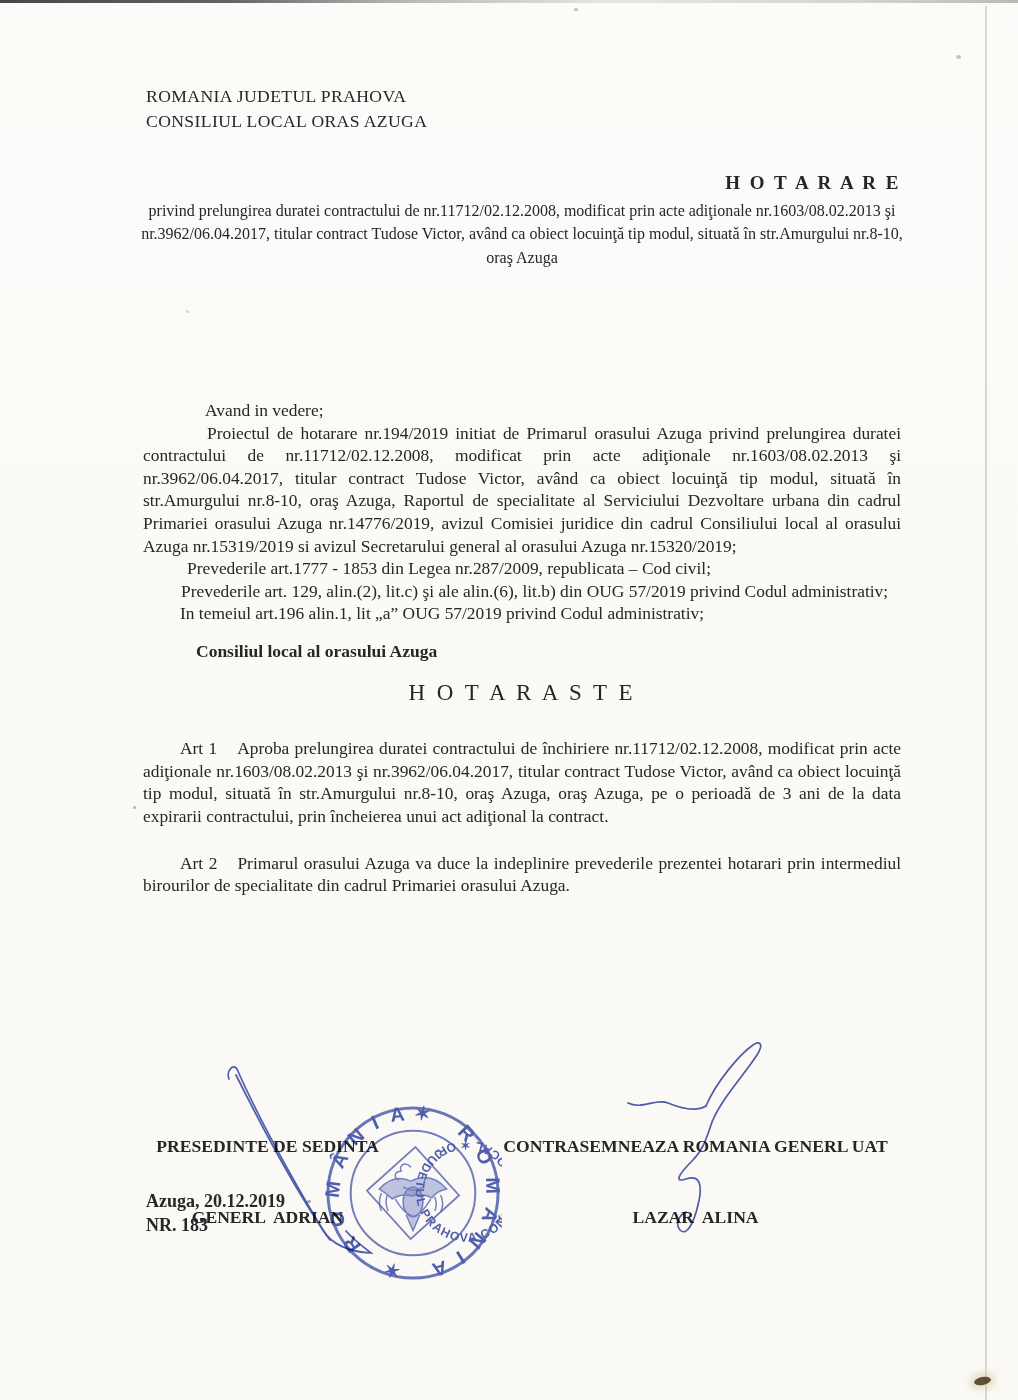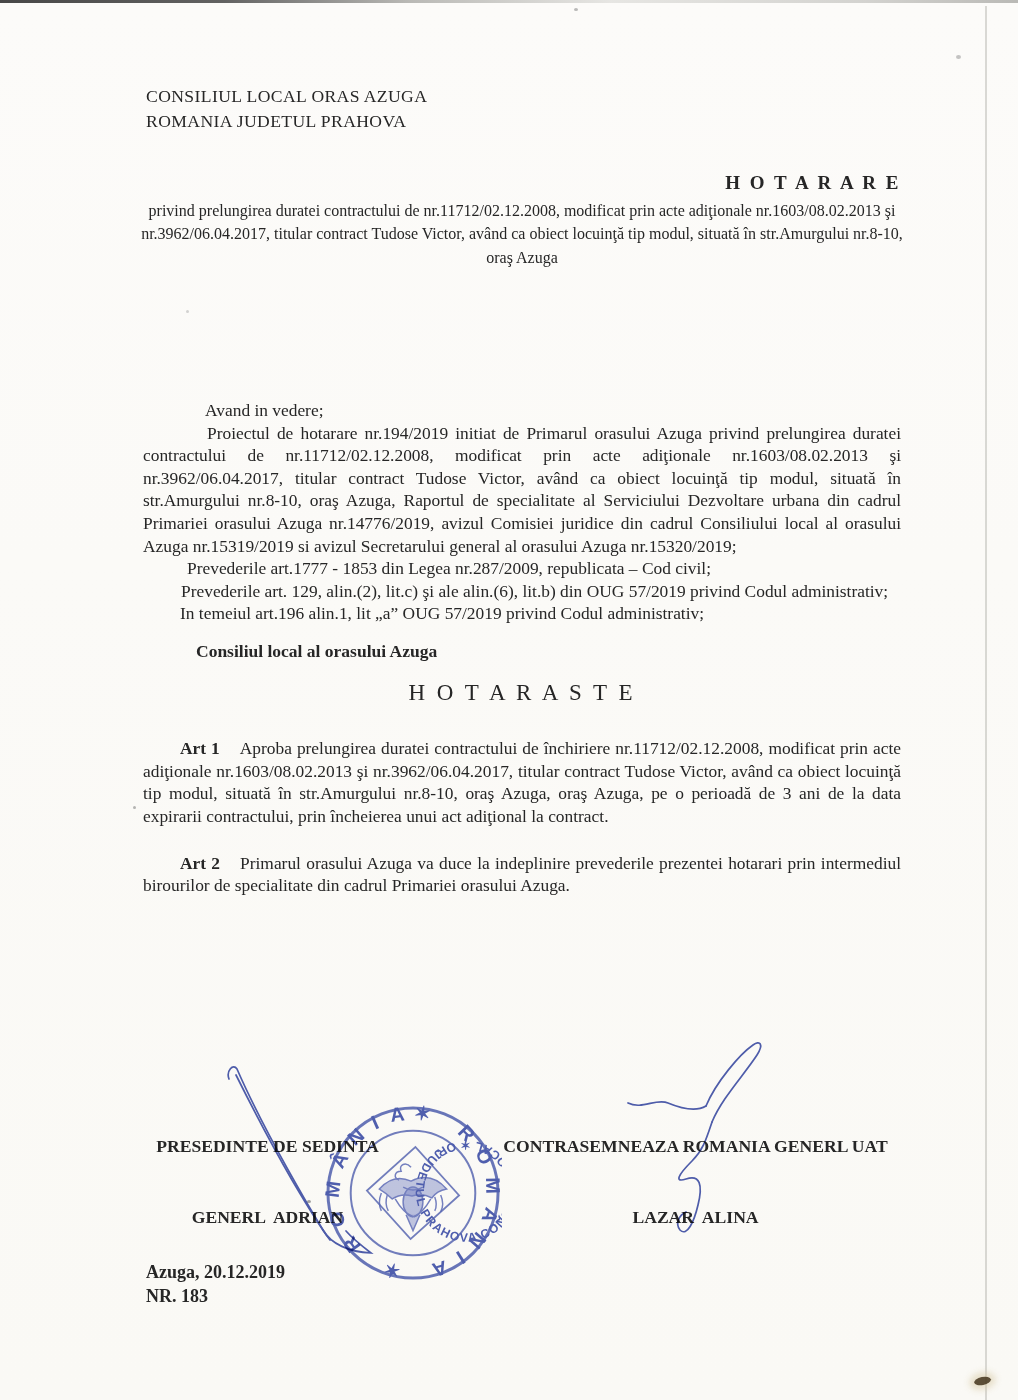--- a/index.html
+++ b/index.html
@@ -39,26 +39,26 @@
   .p-2{margin-left:7px !important;text-indent:38px;}
   .p-3{text-indent:44px;}
   .p-4{text-indent:38px;}
   .p-5{text-indent:37px;}
   .council{margin-top:15px !important;text-indent:53px;font-weight:bold;font-size:17.5px;}
   .decision{margin-top:19px !important;text-align:center !important;font-size:23px;
     letter-spacing:3px;white-space:pre-wrap;}
   .art{text-indent:37px;}
   .art-1{margin-top:33px !important;}
   .art-2{margin-top:24px !important;}
-  .art-label{font-weight:bold;margin-right:20px;}
+  .art-label{font-weight:normal;margin-right:20px;}
   .sig-block{position:absolute;top:1088px;text-align:center;font-weight:bold;
     font-size:17.6px;line-height:23.5px;white-space:pre-wrap;}
   .sig-left{left:150px;width:235px;}
   .sig-right{left:488px;width:415px;}
-  .date-block{position:absolute;left:146px;top:1261px;font-weight:bold;font-size:18px;line-height:23.5px;}
+  .date-block{position:absolute;left:146px;top:1190px;font-weight:bold;font-size:18px;line-height:23.5px;}
   
   .stamp{position:absolute;left:324px;top:1104px;width:178px;height:178px;
     mix-blend-mode:multiply;opacity:.92;}
   .stamp text{fill:var(--stamp-blue);}
   .stamp .ring-outer-text{font-family:"Liberation Sans",sans-serif;font-size:20px;font-weight:bold;letter-spacing:12px;}
   .stamp .ring-inner-text{font-family:"Liberation Sans",sans-serif;font-size:12.4px;font-weight:bold;letter-spacing:1.4px;}
   .ink-overlay{position:absolute;left:0;top:0;width:1018px;height:1400px;mix-blend-mode:multiply;}
 </style>
 </head>
 <body>
@@ -68,22 +68,22 @@
   <div class="top-edge"></div>
   <div class="right-edge"></div>
   <div class="speck sp1"></div>
   <div class="speck sp2"></div>
   <div class="speck sp3"></div>
   <div class="speck sp4"></div>
   <div class="speck sp5"></div>
   <div class="speck corner-blot"></div>
 
   <div class="header">
+    <div>ROMANIA JUDETUL PRAHOVA</div>
     <div>CONSILIUL LOCAL ORAS AZUGA</div>
-    <div>ROMANIA JUDETUL PRAHOVA</div>
   </div>
 
   <div class="doc-title">H O T A R A R E</div>
   <div class="doc-subtitle">privind prelungirea duratei contractului de nr.11712/02.12.2008, modificat prin acte adiţionale nr.1603/08.02.2013 şi nr.3962/06.04.2017, titular contract Tudose Victor, având ca obiect locuinţă tip modul, situată în str.Amurgului nr.8-10, oraş Azuga</div>
 
   <div class="flow">
     <p class="p-intro">Avand in vedere;</p>
     <p class="p-1">Proiectul de hotarare nr.194/2019 initiat de Primarul orasului Azuga privind prelungirea duratei contractului de nr.11712/02.12.2008, modificat prin acte adiţionale nr.1603/08.02.2013 şi nr.3962/06.04.2017, titular contract Tudose Victor, având ca obiect locuinţă tip modul, situată în str.Amurgului nr.8-10, oraş Azuga, Raportul de specialitate al Serviciului Dezvoltare urbana din cadrul Primariei orasului Azuga nr.14776/2019,  avizul Comisiei juridice  din cadrul Consiliului local al orasului Azuga nr.15319/2019 si avizul Secretarului general al orasului Azuga nr.15320/2019;</p>
     <p class="p-3">Prevederile art.1777 - 1853 din Legea nr.287/2009, republicata  –  Cod civil;</p>
     <p class="p-4">Prevederile art. 129, alin.(2), lit.c) şi ale alin.(6), lit.b) din OUG 57/2019 privind Codul administrativ;</p>

